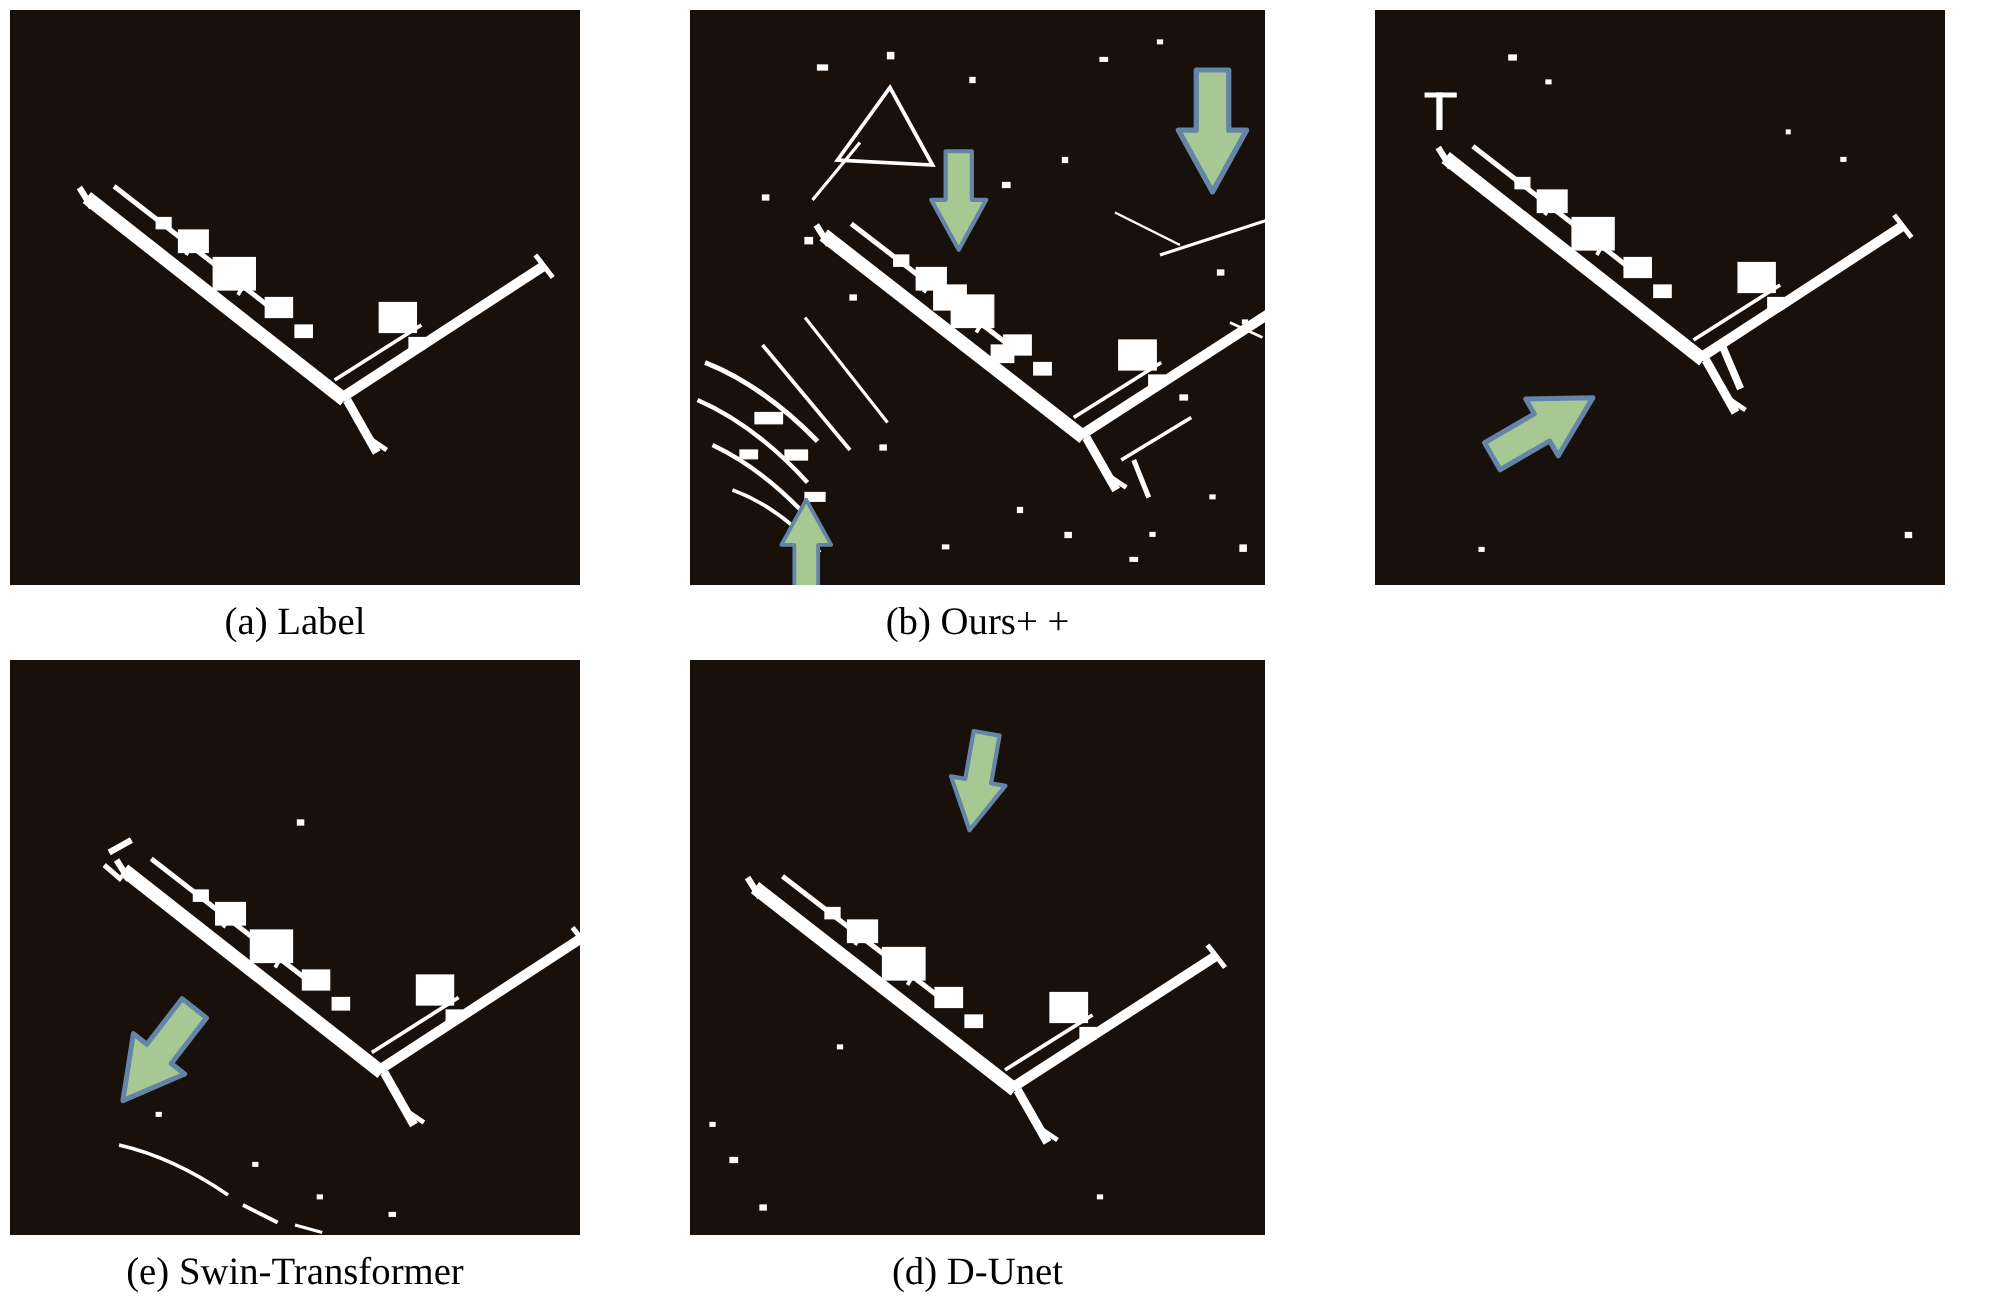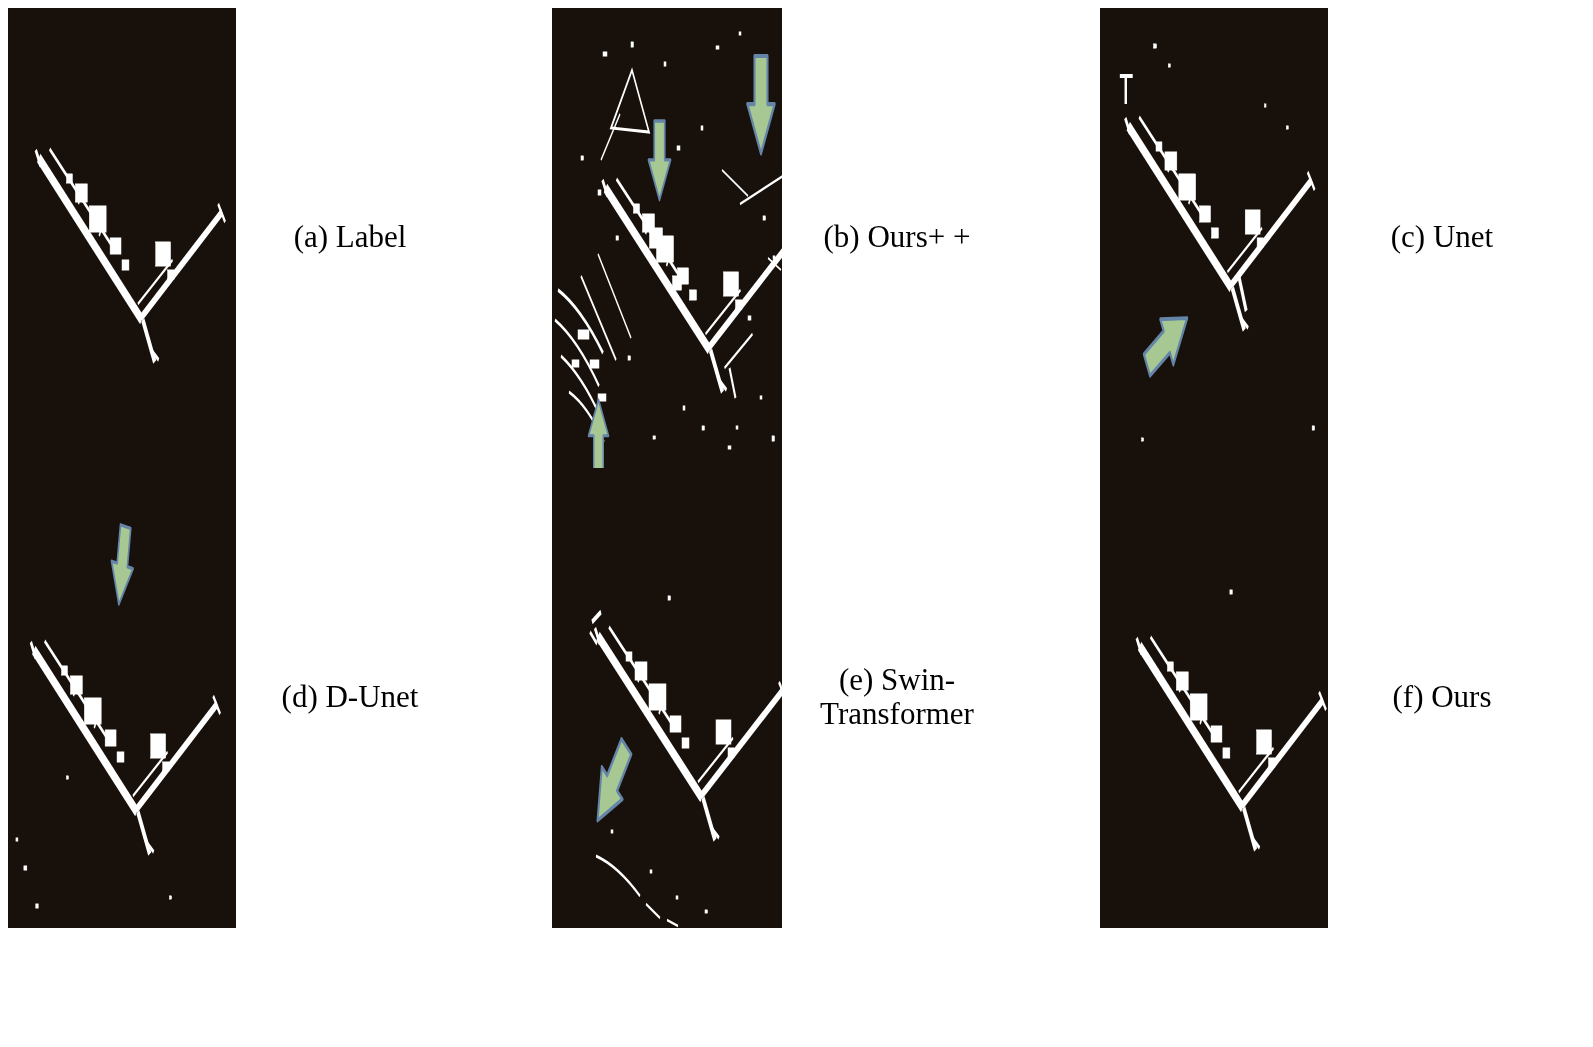--- a/index.html
+++ b/index.html
@@ -17,21 +17,21 @@
     background:var(--page-bg);
     font-family:"Liberation Serif", serif;
     overflow:hidden;
   }
   .figure-grid{
     display:grid;
     grid-template-columns:456px 460px 456px;
     column-gap:88px;
     padding:8px 0 0 8px;
   }
-  figure{margin:0;display:flex;align-items:center}
+  figure{margin:0;display:flex;flex-direction:column;align-items:center}
   .panel{
     width:100%;
     height:460px;
     background:var(--panel-bg);
     line-height:0;
   }
   .panel svg{display:block;width:100%;height:100%}
   figcaption{
     color:var(--caption-color);
     font-size:31px;
@@ -155,40 +155,20 @@
           <rect x="108" y="36" width="6" height="4"></rect>
           <rect x="138" y="56" width="4" height="3"></rect>
           <rect x="428" y="418" width="5" height="4"></rect>
           <rect x="84" y="430" width="4" height="3"></rect>
           <rect x="376" y="118" width="4" height="3"></rect>
           <rect x="332" y="96" width="3" height="3"></rect>
         </g>
         <use href="#arrow-shape" class="arrow" transform="translate(138,332) rotate(-120) scale(1.25)"></use>
       </svg>
     </div>
-    <figcaption>(c) Unet</figcaption>
-  </figure>
-
-  <figure>
-    <div class="panel">
-      <svg viewBox="0 0 460 460" preserveAspectRatio="none">
-        <g class="mask" transform="translate(-10,32)">
-          <use href="#mask-base"></use>
-        </g>
-        <g class="mask">
-          <rect x="32" y="398" width="6" height="4"></rect>
-          <rect x="56" y="436" width="5" height="4"></rect>
-          <rect x="16" y="370" width="4" height="3"></rect>
-          <rect x="118" y="308" width="4" height="3"></rect>
-          <rect x="326" y="428" width="4" height="3"></rect>
-        </g>
-        <use href="#arrow-shape" class="arrow" transform="translate(230,100) rotate(10) scale(1.05)"></use>
-      </svg>
-    </div>
-    <figcaption>(d) D-Unet</figcaption>
   </figure>
 
   <figure>
     <div class="panel">
       <svg viewBox="0 0 460 460" preserveAspectRatio="none">
         <g class="mask" transform="translate(30,18)">
           <use href="#mask-base"></use>
           <path d="M50,136 L68,126" fill="none" stroke-width="5"></path>
           <path d="M46,146 L60,158" fill="none" stroke-width="4"></path>
         </g>
@@ -204,24 +184,30 @@
         </g>
         <use href="#arrow-shape" class="arrow" transform="translate(118,318) rotate(38) scale(1.25)"></use>
       </svg>
     </div>
     <figcaption>(e) Swin-Transformer</figcaption>
   </figure>
 
   <figure>
     <div class="panel">
       <svg viewBox="0 0 460 460" preserveAspectRatio="none">
-        <g class="mask" transform="translate(18,28)">
-          <use href="#mask-base"></use>
-        </g>
-        <g class="mask">
-          <rect x="262" y="122" width="5" height="4"></rect>
-        </g>
-      </svg>
-    </div>
-    <figcaption>(f) Ours</figcaption>
-  </figure>
+        <g class="mask" transform="translate(-10,32)">
+          <use href="#mask-base"></use>
+        </g>
+        <g class="mask">
+          <rect x="32" y="398" width="6" height="4"></rect>
+          <rect x="56" y="436" width="5" height="4"></rect>
+          <rect x="16" y="370" width="4" height="3"></rect>
+          <rect x="118" y="308" width="4" height="3"></rect>
+          <rect x="326" y="428" width="4" height="3"></rect>
+        </g>
+        <use href="#arrow-shape" class="arrow" transform="translate(230,100) rotate(10) scale(1.05)"></use>
+      </svg>
+    </div>
+    <figcaption>(d) D-Unet</figcaption>
+  </figure>
+
 
 </div>
 
 </body></html>

